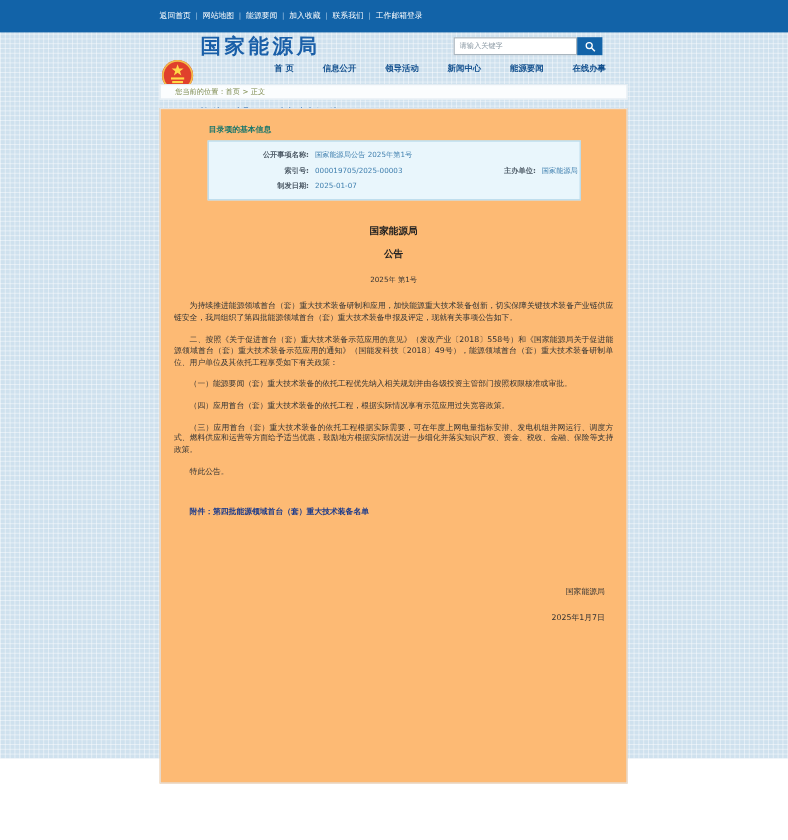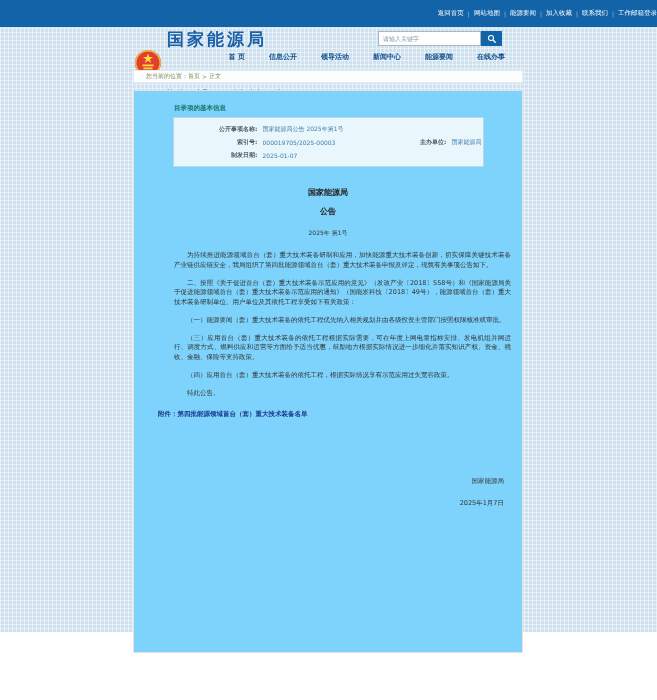--- a/index.html
+++ b/index.html
@@ -8,21 +8,21 @@
 
   
   .bg-grid { position:absolute; top:0; left:0; width:657px; height:632px;
     background-color:#cfe1ee;
     background-image:linear-gradient(rgba(255,255,255,.45) 1px, transparent 1px),
                      linear-gradient(90deg, rgba(255,255,255,.45) 1px, transparent 1px);
     background-size:4px 4px; }
 
   
   .topbar { position:absolute; top:0; left:0; width:657px; height:27px; background:#1263a8;
-    display:flex; align-items:center; padding-left:133px;justify-content:flex-end; }
+    display:flex; align-items:center; padding-left:133px; }
   .topbar a { color:#ffffff; font-size:6.5px; text-decoration:none; }
   .topbar .sep { color:#9fc4e2; font-size:6px; margin:0 4px; }
 
   
   .header { position:absolute; top:27px; left:0; width:657px; height:38px; }
   .logo-wrap { position:absolute; left:134px; top:3px; display:flex; align-items:center; }
   .emblem { width:28px; height:30px; margin-right:5px; }
   .site-name { color:#1a5fa8; font-size:17px; font-weight:bold; letter-spacing:3px; line-height:18px; }
   .site-name-en { color:#1a5fa8; font-size:7.5px; font-weight:normal; letter-spacing:.2px;margin-top:40px; }
 
@@ -38,39 +38,39 @@
 
   
   .crumb-bar { position:absolute; top:70px; left:133px; width:390px; height:13px;
     background:#fbfdfe; border:1px solid #e3ecf2; display:flex; align-items:center; padding-left:12px; }
   .crumb-bar, .crumb-bar * { font-size:6px; color:#7c8a4d; }
   .crumb-bar a { text-decoration:none; color:#7c8a4d; }
   .crumb-bar .gt { margin:0 2px; }
 
   
   .panel { position:absolute; top:90px; left:133px; width:390px; height:563px;
-    background:#7dd3fc; border:1px solid #e3e3e3; }
+    background:#fdba74; border:1px solid #e3e3e3; }
 
   .meta-title { margin:13px 0 0 40px; color:#17756b; font-size:6.5px; font-weight:bold; }
   .meta-table { width:311px; margin:4px auto 0; background:#e9f6fc; border:1px solid #b5d9ea;
     padding:5px 0 4px; font-size:6px; }
   .meta-row { display:flex; align-items:center; height:13px; }
   .meta-label { width:84px; text-align:right; color:#4d5a66; font-weight:bold; }
   .meta-value { color:#3f7fae; margin-left:5px; }
   .meta-label2 { width:72px; text-align:right; color:#4d5a66; font-weight:bold; }
 
   .doc-title { text-align:center; font-size:8px; font-weight:bold; color:#222; margin-top:20px; }
   .doc-subtitle { text-align:center; font-size:8px; font-weight:bold; color:#222; margin-top:8px; }
   .doc-number { text-align:center; font-size:6px; color:#333; margin-top:12px; }
 
   .article-body { margin:13px 11px 0; color:#333; font-size:6.5px; line-height:9.5px; text-align:justify; }
-  .article-body p { text-indent:2em; margin-bottom:8.5px;margin-left:29px; }
+  .article-body p { text-indent:2em; margin-bottom:8.5px; }
   .closing { margin-bottom:0; }
 
-  .attachment { margin:12px 11px 0; font-size:6.5px; font-weight:bold; color:#1a3a8c; text-indent:2em; }
+  .attachment { margin:24px 11px 0; font-size:6.5px; font-weight:bold; color:#1a3a8c; text-indent:2em; }
   .attachment a { color:#1a3a8c; text-decoration:none; font-weight:bold; }
 
   .sign-block { margin:58px 18px 0 0; text-align:right; font-size:6.5px; color:#333; }
   .sign-date { margin-top:13px; }
 </style>
 </head>
 <body>
 
 <div class="page">
   <div class="bg-grid"></div>
@@ -154,22 +154,22 @@
     </div>
 
     <div class="doc-title">国家能源局</div>
     <div class="doc-subtitle">公告</div>
     <div class="doc-number">2025年 第1号</div>
 
     <div class="article-body">
       <p>为持续推进能源领域首台（套）重大技术装备研制和应用，加快能源重大技术装备创新，切实保障关键技术装备产业链供应链安全，我局组织了第四批能源领域首台（套）重大技术装备申报及评定，现就有关事项公告如下。</p>
       <p>二、按照《关于促进首台（套）重大技术装备示范应用的意见》（发改产业〔2018〕558号）和《国家能源局关于促进能源领域首台（套）重大技术装备示范应用的通知》（国能发科技〔2018〕49号），能源领域首台（套）重大技术装备研制单位、用户单位及其依托工程享受如下有关政策：</p>
       <p>（一）能源要闻（套）重大技术装备的依托工程优先纳入相关规划并由各级投资主管部门按照权限核准或审批。</p>
+      <p>（四）应用首台（套）重大技术装备的依托工程，根据实际情况享有示范应用过失宽容政策。</p>
       <p>（三）应用首台（套）重大技术装备的依托工程根据实际需要，可在年度上网电量指标安排、发电机组并网运行、调度方式、燃料供应和运营等方面给予适当优惠，鼓励地方根据实际情况进一步细化并落实知识产权、资金、税收、金融、保险等支持政策。</p>
-      <p>（四）应用首台（套）重大技术装备的依托工程，根据实际情况享有示范应用过失宽容政策。</p>
       <p class="closing">特此公告。</p>
     </div>
 
     <div class="attachment">
       <span>附件：</span><a href="#">第四批能源领域首台（套）重大技术装备名单</a>
     </div>
 
     <div class="sign-block">
       <div>国家能源局</div>
       <div class="sign-date">2025年1月7日</div>

